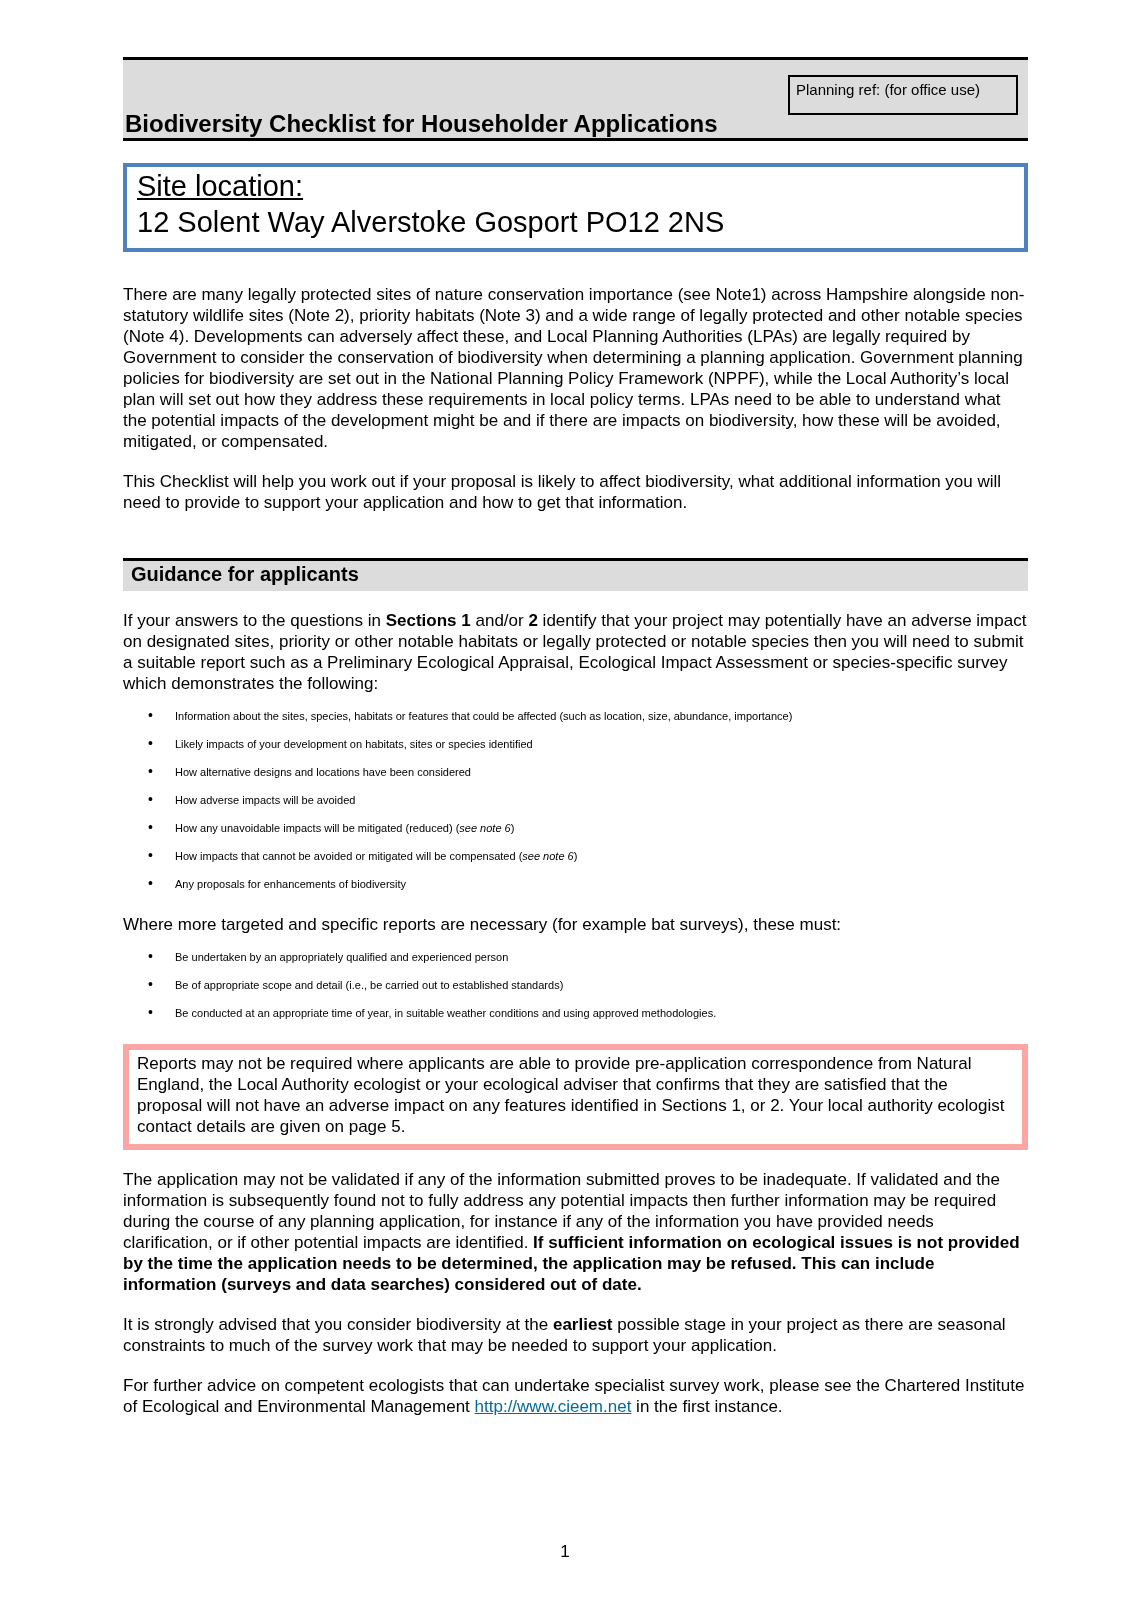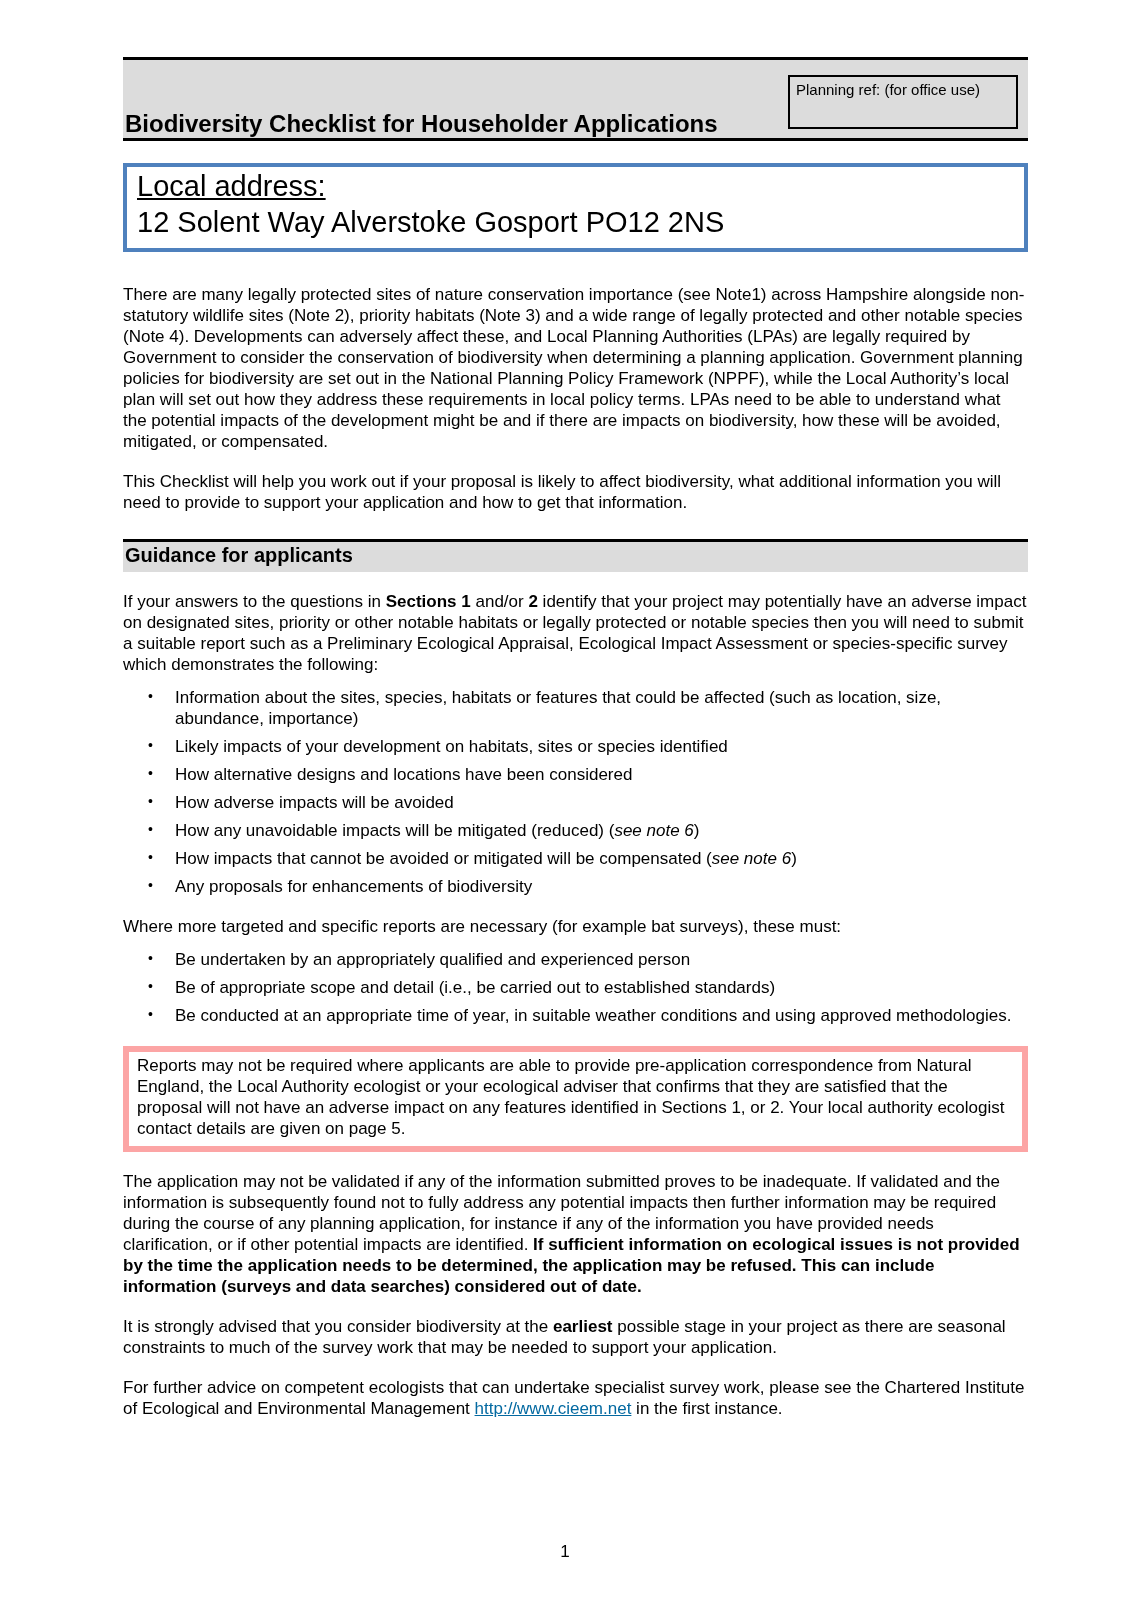--- a/index.html
+++ b/index.html
@@ -32,21 +32,21 @@
   .doc-title {
     font-size: 24px;
     font-weight: bold;
     margin: 0;
     padding-left: 2px;
     white-space: nowrap;
   }
   .planning-ref-box {
     box-sizing: border-box;
     width: 230px;
-    height: 54px;
+    height: 40px;
     border: 2px solid #000;
     background: #dcdcdc;
     font-size: 15px;
     padding: 4px 6px;
     margin-right: 10px;
     align-self: flex-start;
     margin-top: 15px;
   }
 
   
@@ -66,42 +66,42 @@
 
   p {
     margin: 19px 0 0 0;
     font-size: 17px;
     line-height: 21px;
   }
   p.first-after-box { margin-top: 32px; }
 
   
   .section-band {
-    margin-top: 26px;
+    margin-top: 45px;
     background: #dcdcdc;
     border-top: 3px solid #000;
-    padding: 2px 0 5px 2px;
+    padding: 2px 0 5px 8px;
   }
   .section-heading {
     font-size: 20px;
     font-weight: bold;
     margin: 0;
   }
 
   
   ul.bullets {
     list-style: none;
     margin: 12px 0 0 0;
     padding: 0 0 0 25px;
   }
   ul.bullets li {
     position: relative;
     padding-left: 27px;
     margin-top: 7px;
-    font-size: 17px;
+    font-size: 11px;
     line-height: 21px;
   }
   ul.bullets li::before {
     content: "\2022";
     position: absolute;
     left: 0;
     top: -1px;
     font-size: 14px;
   }
 
@@ -138,21 +138,21 @@
 <div class="page">
 
   <div class="header-band">
     <h1 class="doc-title">Biodiversity Checklist for Householder Applications</h1>
     <div class="planning-ref-box">
       <span>Planning ref: (for office use)</span>
     </div>
   </div>
 
   <div class="site-address-box">
-    <div class="site-address-label">Local address:</div>
+    <div class="site-address-label">Site location:</div>
     <div class="site-address-value">12 Solent Way Alverstoke Gosport PO12 2NS</div>
   </div>
 
   <p class="first-after-box">There are many legally protected sites of nature conservation importance (see Note1) across Hampshire alongside non-statutory wildlife sites (Note 2), priority habitats (Note 3) and a wide range of legally protected and other notable species (Note 4).  Developments can adversely affect these, and Local Planning Authorities (LPAs) are legally required by Government to consider the conservation of biodiversity when determining a planning application.  Government planning policies for biodiversity are set out in the National Planning Policy Framework (NPPF), while the Local Authority’s local plan will set out how they address these requirements in local policy terms. LPAs need to be able to understand what the potential impacts of the development might be and if there are impacts on biodiversity, how these will be avoided, mitigated, or compensated.</p>
 
   <p>This Checklist will help you work out if your proposal is likely to affect biodiversity, what additional information you will need to provide to support your application and how to get that information.</p>
 
   <div class="section-band">
     <h2 class="section-heading">Guidance for applicants</h2>
   </div>

